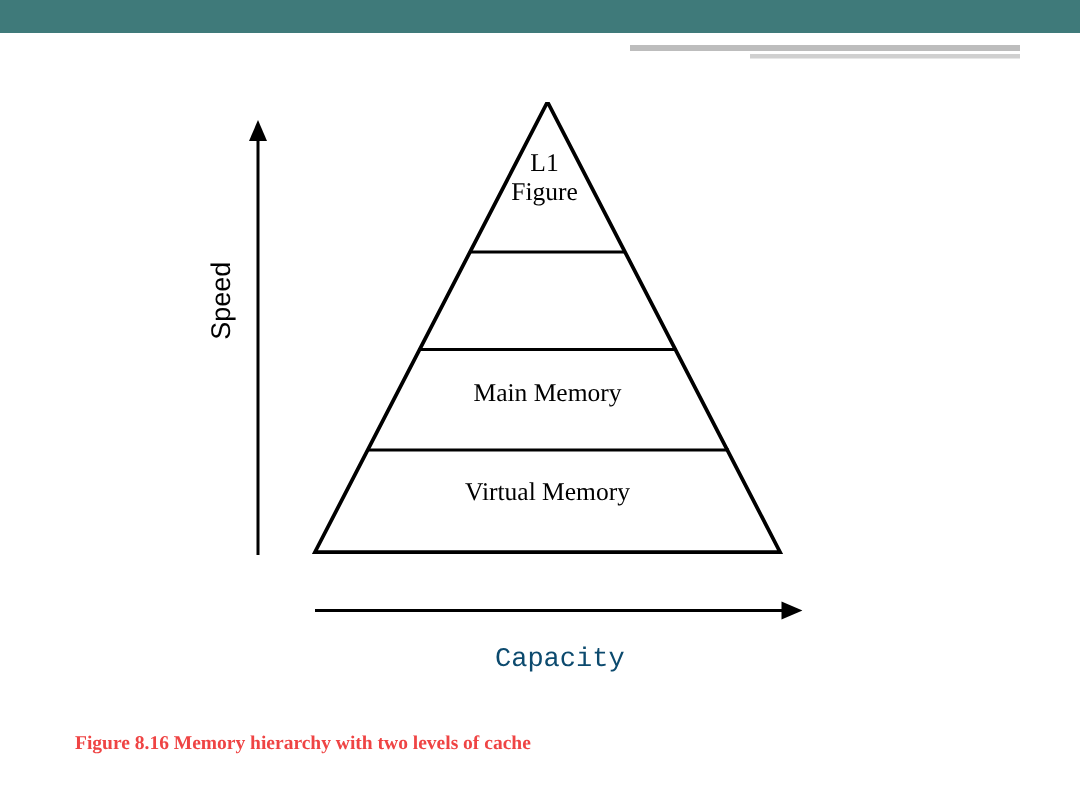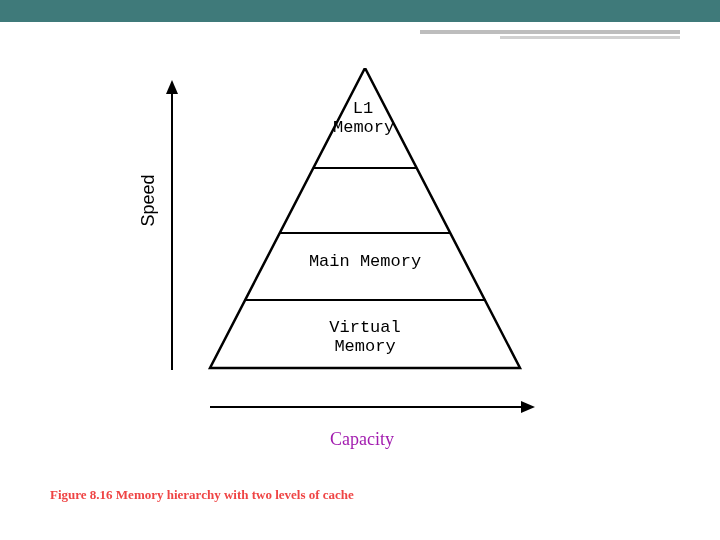--- a/index.html
+++ b/index.html
@@ -57,32 +57,32 @@
     
     .capacity-arrow {
       position: absolute;
       bottom: 20px;
       left: 65px;
     }
     .capacity-label {
       position: absolute;
       bottom: -10px;
       left: 190px;
-      font-family: Liberation Serif, serif;
+      font-family: Liberation Mono, monospace;
       font-size: 18px;
-      color: #a21caf;
+      color: #0c4a6e;
     }
     
     .pyramid {
       position: absolute;
       top: 8px;
       left: 60px;
     }
     .pyramid-label {
-      font-family: Liberation Mono, monospace;
+      font-family: Liberation Serif, serif;
       font-size: 17px;
       color: #000;
       text-align: center;
       position: absolute;
     }
     .l1-label { top: 40px; left: 193px; width: 60px; line-height: 1.1; }
     .l2-label { top: 128px; left: 178px; width: 90px; }
     .main-label { top: 192px; left: 160px; width: 130px; }
     .virt-label { top: 258px; left: 160px; width: 130px; }
     .caption {
@@ -120,20 +120,20 @@
 
     <polygon points="165,0 320,300 10,300" fill="none" stroke="#000" stroke-width="2.5"></polygon>
 
     <line x1="113" y1="100" x2="217" y2="100" stroke="#000" stroke-width="2"></line>
     <line x1="79" y1="165" x2="251" y2="165" stroke="#000" stroke-width="2"></line>
     <line x1="45" y1="232" x2="286" y2="232" stroke="#000" stroke-width="2"></line>
   </svg>
 
   <div class="pyramid-label l1-label">
     <span>L1</span><br>
-    <span>Memory</span>
+    <span>Figure</span>
   </div>
   <div class="pyramid-label virt-label">Virtual Memory</div>
   <div class="pyramid-label main-label">Main Memory</div>
 
 </div>
 
 <div class="caption">Figure 8.16 Memory hierarchy with two levels of cache</div>
 
 </body></html>

